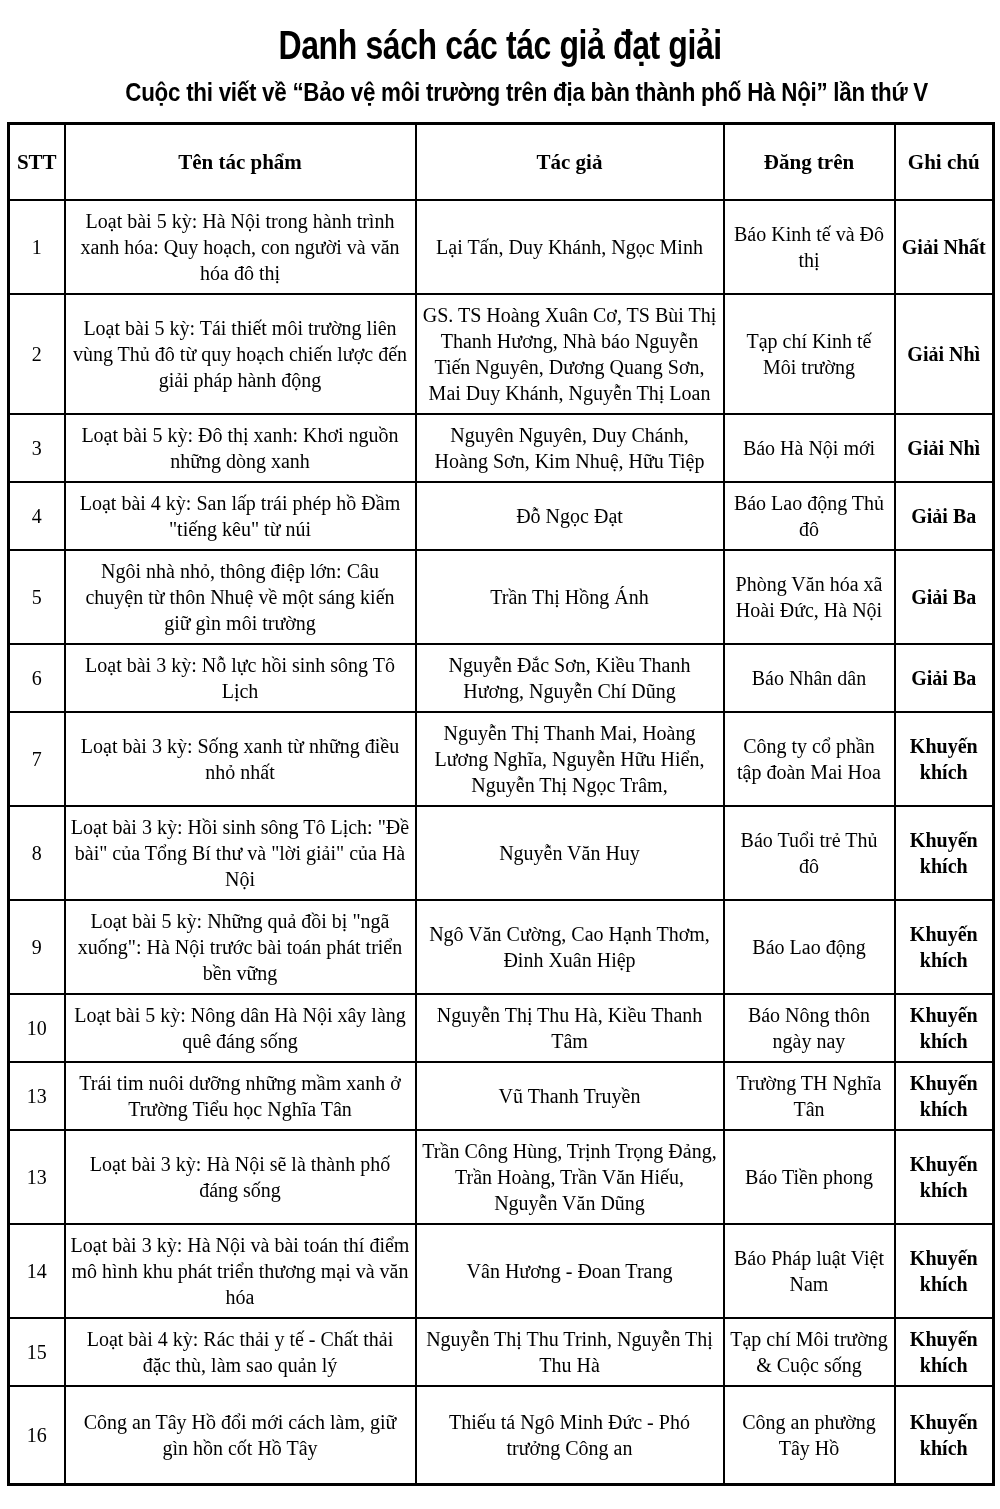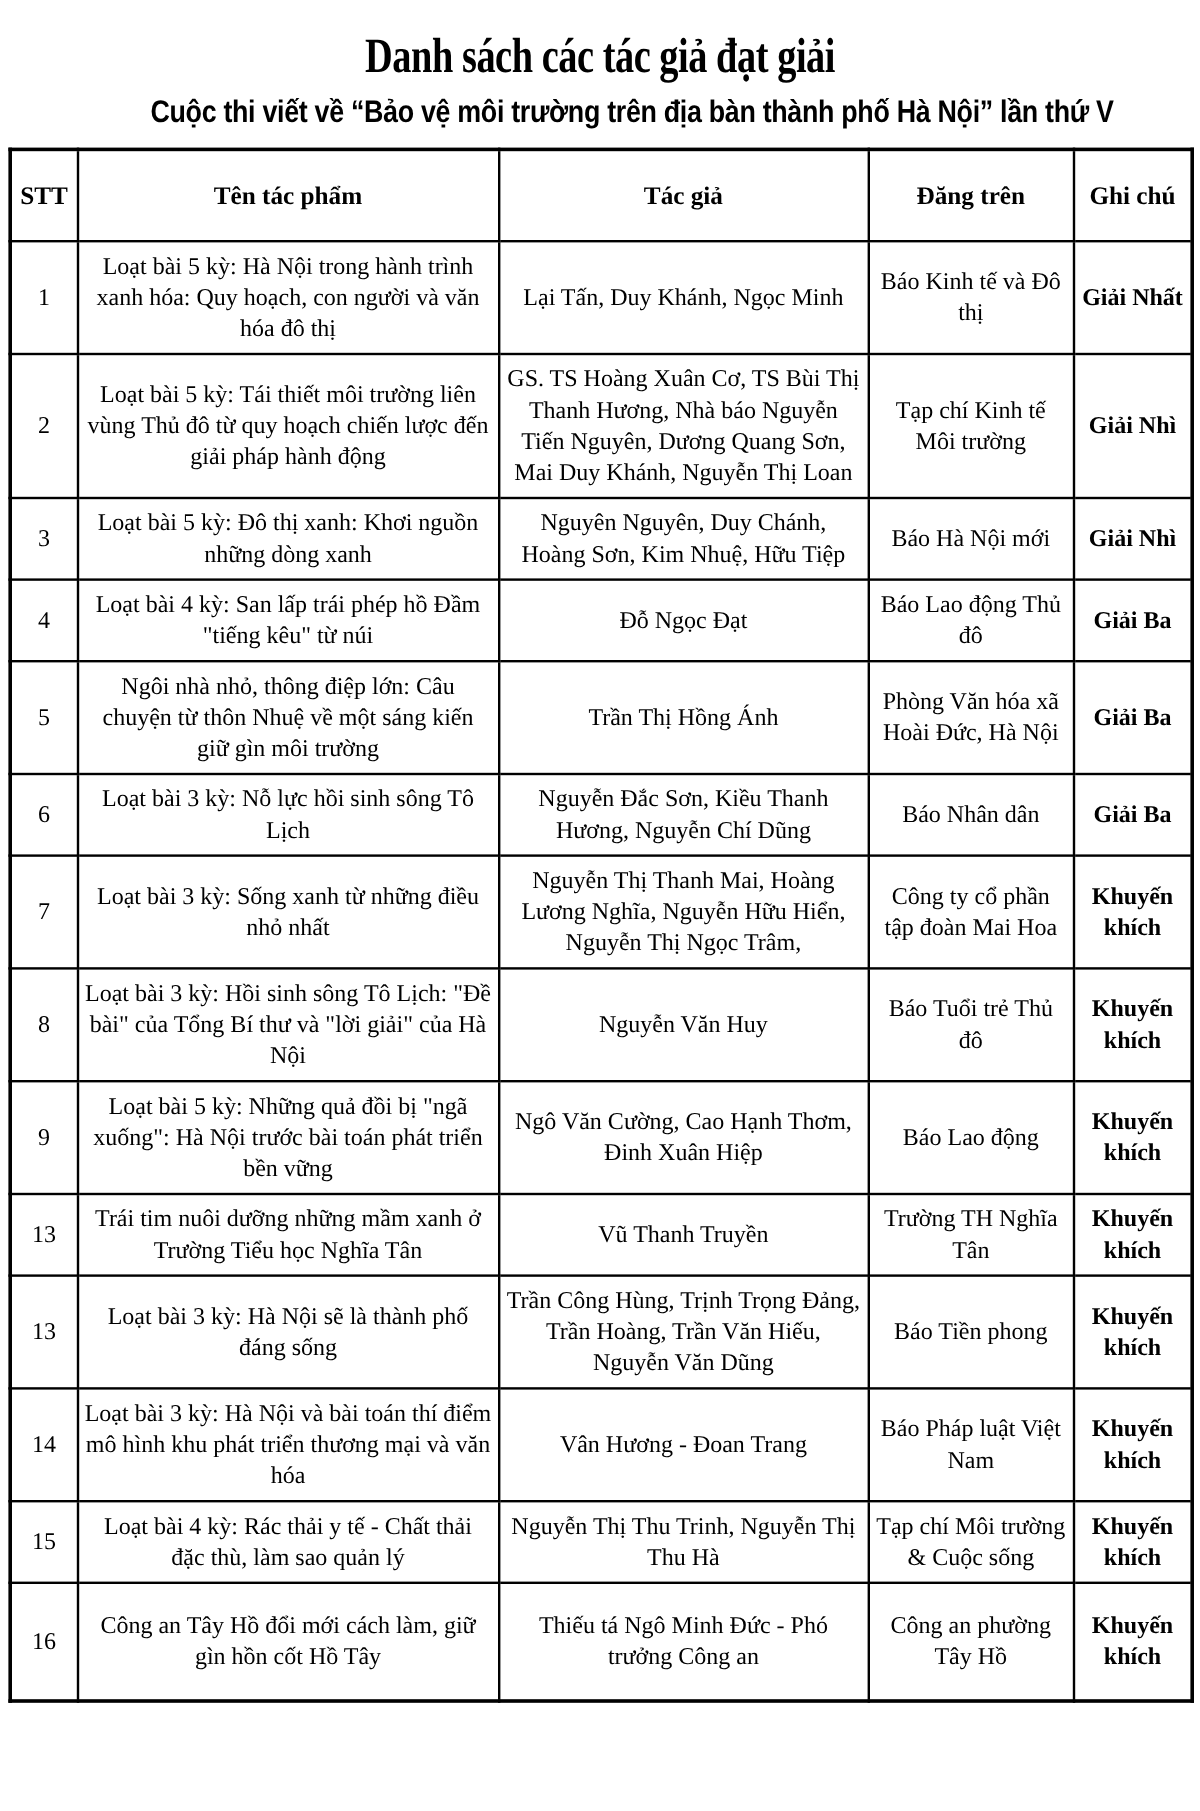--- a/index.html
+++ b/index.html
@@ -10,21 +10,21 @@
   }
   body {
     width: 1000px;
     font-family: "Liberation Serif", serif;
   }
   .page {
     padding: 16px 7px 12px 7px;
   }
   .doc-title {
     text-align: center;
-    font-family: Liberation Serif, serif;
+    font-family: Liberation Sans, sans-serif;
     font-weight: bold;
     margin-top: 6px;
     white-space: nowrap;
   }
   .doc-title .squeeze {
     display: inline-block;
     font-size: 41px;
     transform: scaleX(0.78);
     transform-origin: center;
     letter-spacing: -0.5px;
@@ -171,20 +171,27 @@
     <td class="cell-note">Khuyến khích</td>
   </tr>
         <tr>
     <td class="cell-stt">9</td>
     <td class="cell-title">Loạt bài 5 kỳ: Những quả đồi bị "ngã xuống": Hà Nội trước bài toán phát triển bền vững</td>
     <td class="cell-auth">Ngô Văn Cường, Cao Hạnh Thơm, Đinh Xuân Hiệp</td>
     <td class="cell-pub">Báo Lao động</td>
     <td class="cell-note">Khuyến khích</td>
   </tr>
         <tr>
+    <td class="cell-stt">10</td>
+    <td class="cell-title">Loạt bài 5 kỳ: Nông dân Hà Nội xây làng quê đáng sống</td>
+    <td class="cell-auth">Nguyễn Thị Thu Hà, Kiều Thanh Tâm</td>
+    <td class="cell-pub">Báo Nông thôn ngày nay</td>
+    <td class="cell-note">Khuyến khích</td>
+  </tr>
+        <tr>
     <td class="cell-stt">13</td>
     <td class="cell-title">Trái tim nuôi dưỡng những mầm xanh ở Trường Tiểu học Nghĩa Tân</td>
     <td class="cell-auth">Vũ Thanh Truyền</td>
     <td class="cell-pub">Trường TH Nghĩa Tân</td>
     <td class="cell-note">Khuyến khích</td>
   </tr>
         <tr>
     <td class="cell-stt">13</td>
     <td class="cell-title">Loạt bài 3 kỳ: Hà Nội sẽ là thành phố đáng sống</td>
     <td class="cell-auth">Trần Công Hùng, Trịnh Trọng Đảng, Trần Hoàng, Trần Văn Hiếu, Nguyễn Văn Dũng</td>

